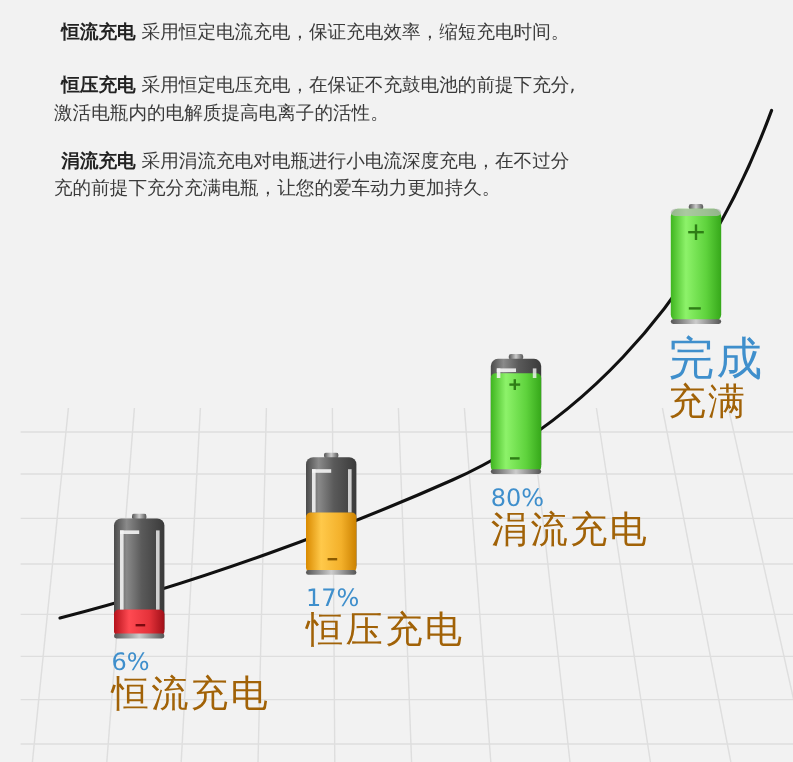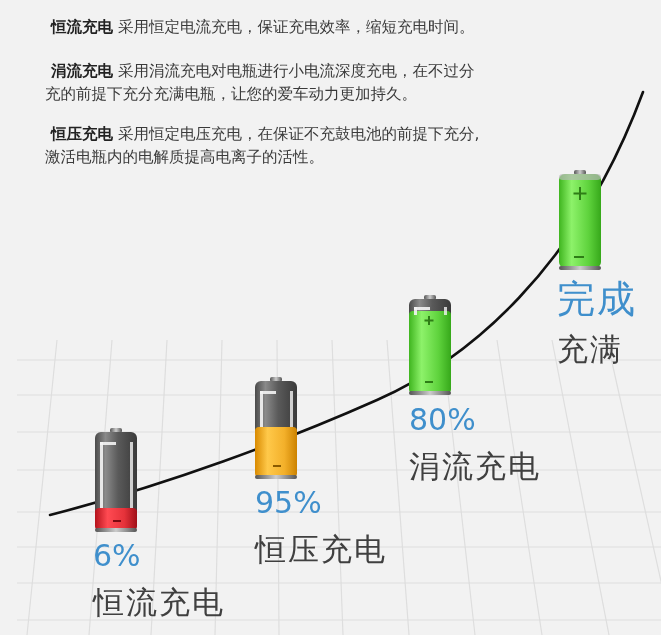--- a/index.html
+++ b/index.html
@@ -17,22 +17,22 @@
     }
     .desc-para { margin: 0 0 17px 0; }
     .desc-para.p1 { margin-bottom: 21px; }
     .desc-title { font-weight: bold; color: #222; margin-right: 5px; }
     .desc-cont { display: block; margin-left: -6px; }
 
     .battery { position: absolute; }
     .battery svg { display: block; }
 
     .label { position: absolute; line-height: 1; }
-    .label-pct { color: #3f8fcc; font-size: 30px; display: block; letter-spacing: 0px; }
-    .label-name { color: #404040; font-size: 31px; display: block; margin-top: 16px; letter-spacing: 2px; }
+    .label-pct { color: #3f8fcc; font-size: 20px; display: block; letter-spacing: 0px; }
+    .label-name { color: #a16207; font-size: 31px; display: block; margin-top: 2px; letter-spacing: 2px; }
   </style>
 </head>
 <body>
 
 <div class="stage">
 
   <svg class="grid-svg" width="661" height="635" viewBox="0 0 661 635">
     <g stroke="#dcdcdc" stroke-width="1.2" fill="none" opacity="0.9">
       <line x1="0" y1="360" x2="661" y2="360"></line>
       <line x1="0" y1="395" x2="661" y2="395"></line>
@@ -56,26 +56,26 @@
       <line x1="590" y1="340" x2="656" y2="635"></line>
       <line x1="645" y1="340" x2="720" y2="635"></line>
     </g>
   </svg>
 
   <div class="desc">
     <div class="desc-para p1">
       <span class="desc-title">恒流充电</span><span>采用恒定电流充电，保证充电效率，缩短充电时间。</span>
     </div>
     <div class="desc-para">
+      <span class="desc-title">恒压充电</span><span>采用恒定电压充电，在保证不充鼓电池的前提下充分,</span>
+      <span class="desc-cont">激活电瓶内的电解质提高电离子的活性。</span>
+    </div>
+    <div class="desc-para">
       <span class="desc-title">涓流充电</span><span>采用涓流充电对电瓶进行小电流深度充电，在不过分</span>
       <span class="desc-cont">充的前提下充分充满电瓶，让您的爱车动力更加持久。</span>
-    </div>
-    <div class="desc-para">
-      <span class="desc-title">恒压充电</span><span>采用恒定电压充电，在保证不充鼓电池的前提下充分,</span>
-      <span class="desc-cont">激活电瓶内的电解质提高电离子的活性。</span>
     </div>
   </div>
 
   <svg class="curve-svg" width="661" height="635" viewBox="0 0 661 635">
     <path d="M33 515 C 150 485, 270 440, 360 400 S 560 270, 626 92" stroke="#111" stroke-width="2.6" fill="none" stroke-linecap="round"></path>
   </svg>
 
   <div class="battery" style="left:76px; top:428px;">
     <svg width="46" height="106" viewBox="0 0 46 106">
       <defs>
@@ -163,21 +163,21 @@
       <rect x="2" y="96" width="42" height="4" rx="2" fill="url(#capG)"></rect>
     </svg>
   </div>
 
   <div class="label" style="left:76px; top:541px;">
     <span class="label-pct">6%</span>
     <span class="label-name">恒流充电</span>
   </div>
 
   <div class="label" style="left:238px; top:488px;">
-    <span class="label-pct">95%</span>
+    <span class="label-pct">17%</span>
     <span class="label-name">恒压充电</span>
   </div>
 
   <div class="label" style="left:392px; top:405px;">
     <span class="label-pct">80%</span>
     <span class="label-name">涓流充电</span>
   </div>
 
   <div class="label" style="left:540px; top:280px;">
     <span class="label-pct" style="font-size:38px; letter-spacing:2px;">完成</span>

